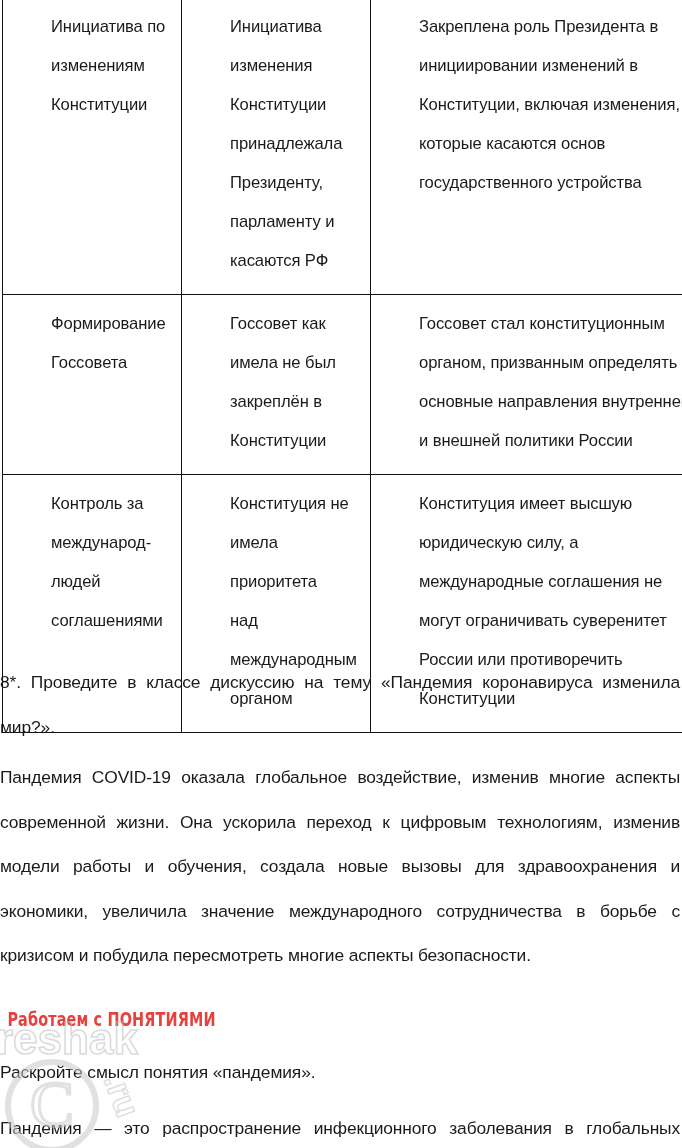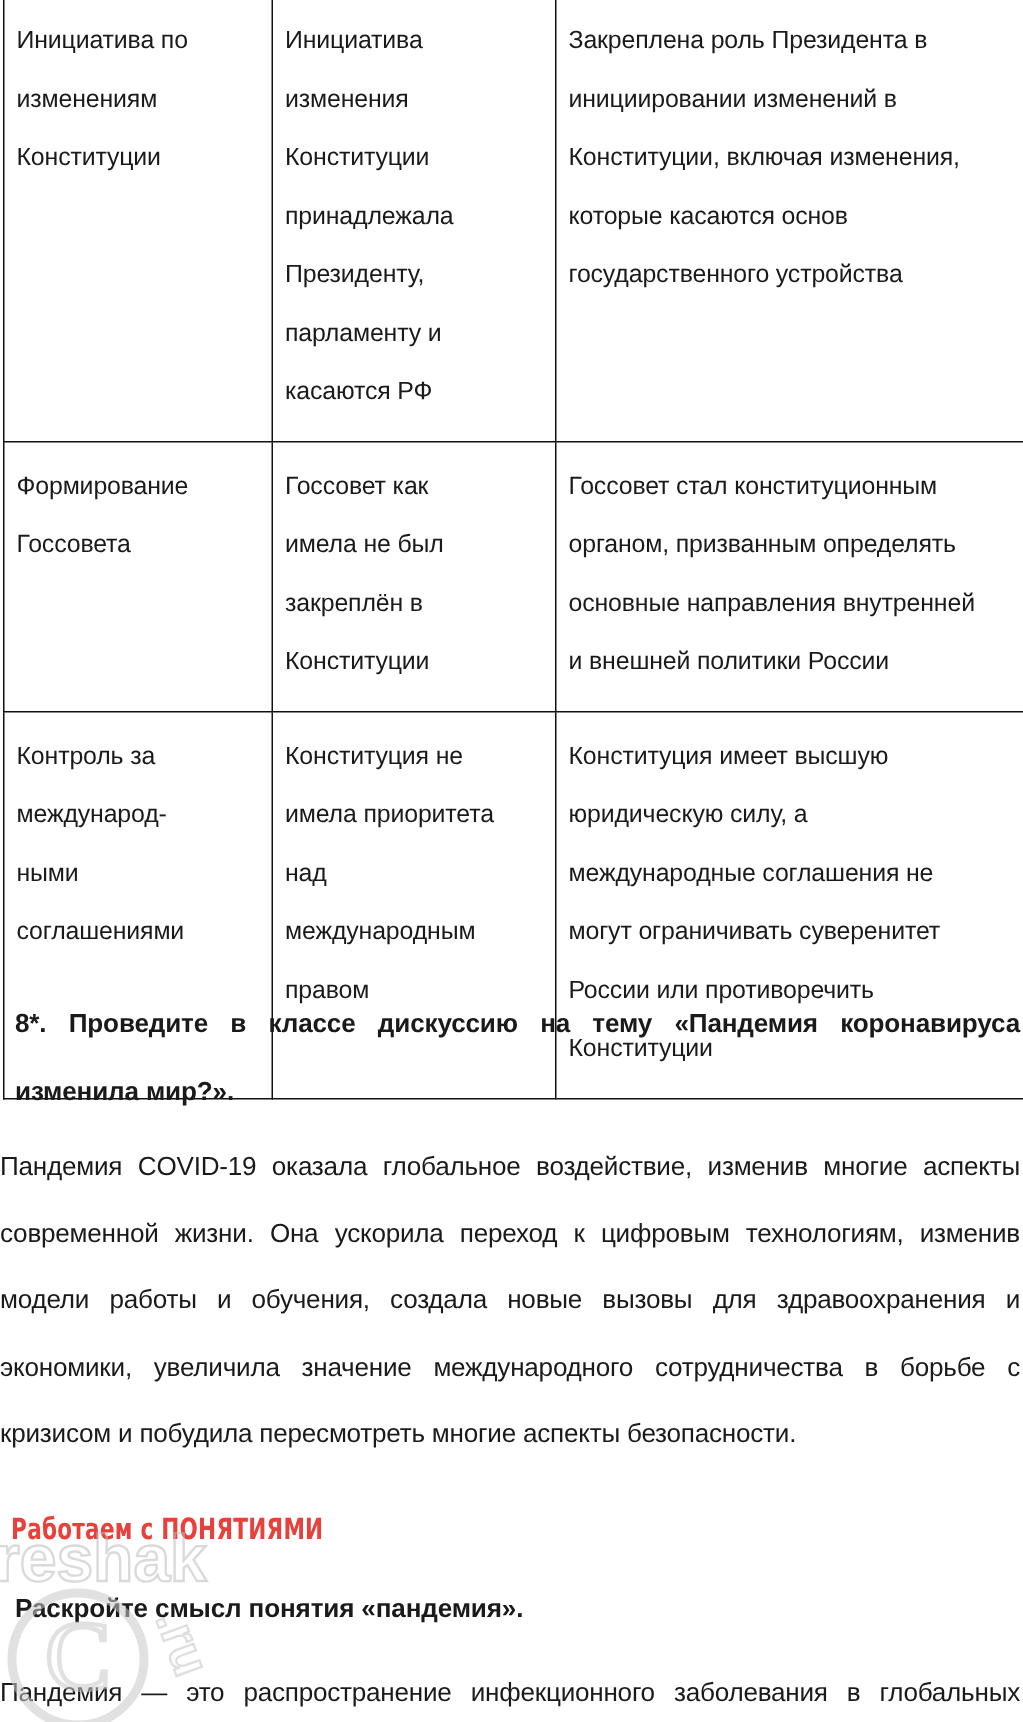--- a/index.html
+++ b/index.html
@@ -57,20 +57,21 @@
     letter-spacing: -0.1px;
   }
   .cmp-table tr:first-child td { border-top: none; }
   .cmp-table .col-a { width: 162px; }
   .cmp-table .col-b { width: 172px; }
   .cmp-table .col-c { width: 342px; }
 
   .cell-text {
     display: block;
     white-space: pre-line;
+    margin-left: 40px;
   }
 
   
   .content {
     position: absolute;
     left: 0;
     top: 640px;
     width: 682px;
     z-index: 3;
   }
@@ -80,23 +81,22 @@
     padding: 0 2px 0 0;
     text-align: justify;
     text-align-last: left;
     font-size: 17.4px;
     line-height: 44.5px;
     letter-spacing: -0.15px;
     word-spacing: 0px;
   }
 
   p.qbold {
-    font-weight: bold;
+    font-weight: normal;
     letter-spacing: -0.1px;
-    margin-left: 10px;
   }
 
   .spacer-q { height: 20px; }
   .spacer-sm { height: 6px; }
   .spacer-red-top { height: 30px; }
   .spacer-red-bot { height: 18px; }
   .spacer-concept { height: 12px; }
 
   
   .rubric {
@@ -173,29 +173,29 @@
           <span class="cell-text">Госсовет стал конституционным
 органом, призванным определять
 основные направления внутренней
 и внешней политики России</span>
         </td>
       </tr>
       <tr>
         <td class="col-a">
           <span class="cell-text">Контроль за
 международ-
-ными
+людей
 соглашениями</span>
         </td>
         <td class="col-b">
           <span class="cell-text">Конституция не
 имела приоритета
 над
 международным
-правом</span>
+органом</span>
         </td>
         <td class="col-c">
           <span class="cell-text">Конституция имеет высшую
 юридическую силу, а
 международные соглашения не
 могут ограничивать суверенитет
 России или противоречить
 Конституции</span>
         </td>
       </tr>

